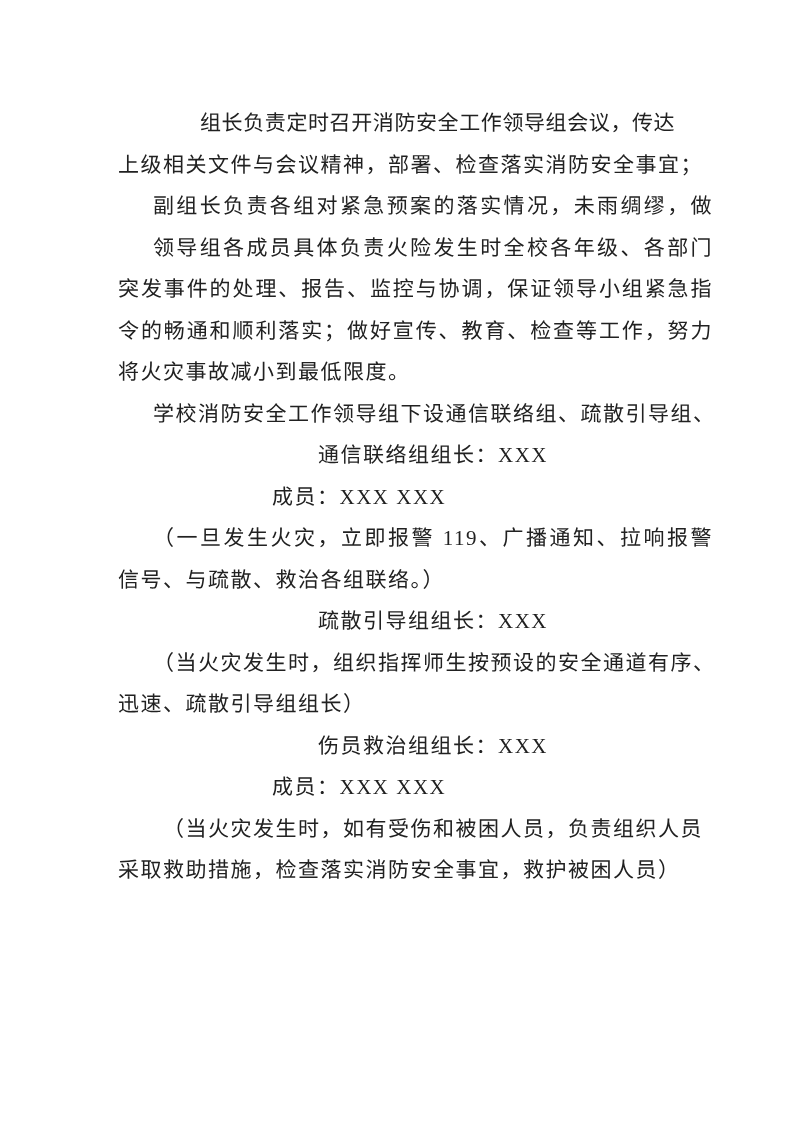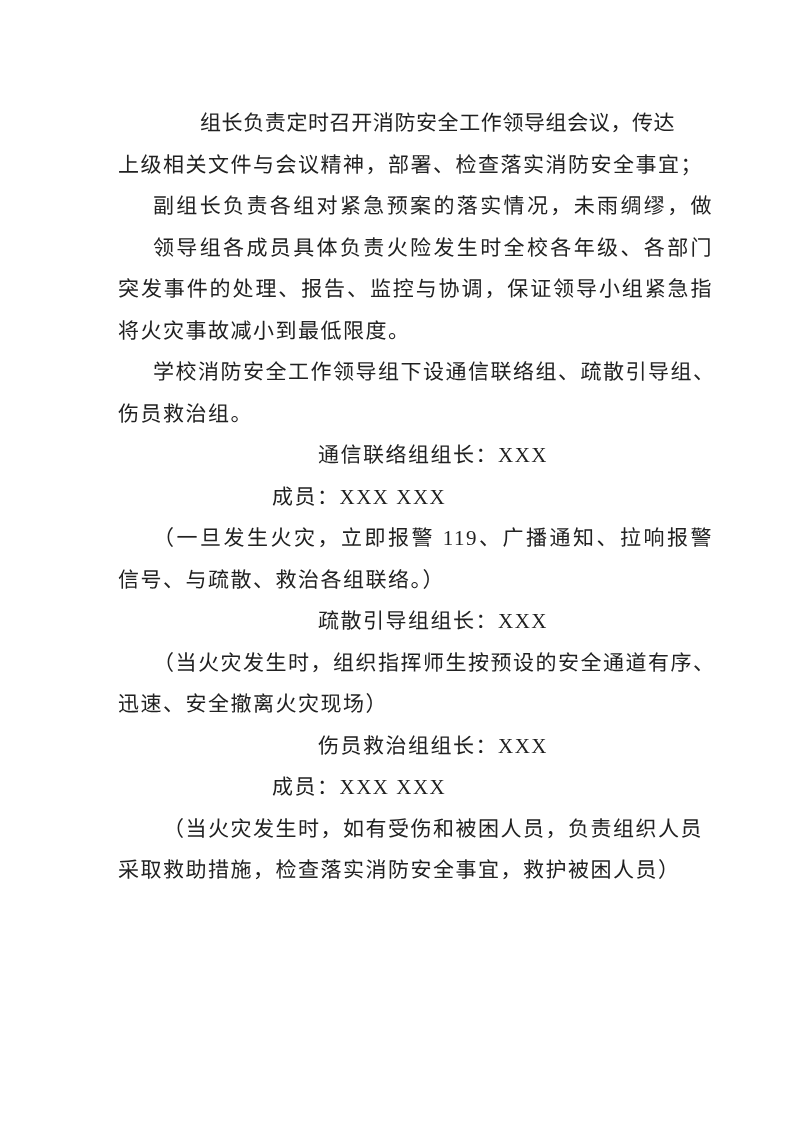--- a/index.html
+++ b/index.html
@@ -45,28 +45,28 @@
 </head>
 <body>
 
 <div class="page">
   <div class="content">
     <div class="line ind-82 tight">组长负责定时召开消防安全工作领导组会议，传达</div>
     <div class="line">上级相关文件与会议精神，部署、检查落实消防安全事宜；</div>
     <div class="line ind-35 fill">副组长负责各组对紧急预案的落实情况，未雨绸缪，做</div>
     <div class="line ind-35 fill">领导组各成员具体负责火险发生时全校各年级、各部门</div>
     <div class="line fill">突发事件的处理、报告、监控与协调，保证领导小组紧急指</div>
+    <div class="line fill">令的畅通和顺利落实；做好宣传、教育、检查等工作，努力</div>
     <div class="line">将火灾事故减小到最低限度。</div>
     <div class="line ind-35 fill">学校消防安全工作领导组下设通信联络组、疏散引导组、</div>
-    <div class="line">伤员救治组。</div>
     <div class="line ind-35">通信联络组组长：XXX</div>
     <div class="line ind-154">成员：XXX XXX</div>
     <div class="line ind-35 fill">（一旦发生火灾，立即报警 119、广播通知、拉响报警</div>
     <div class="line">信号、与疏散、救治各组联络。）</div>
     <div class="line ind-35">疏散引导组组长：XXX</div>
     <div class="line ind-35">（当火灾发生时，组织指挥师生按预设的安全通道有序、</div>
-    <div class="line">迅速、安全撤离火灾现场）</div>
+    <div class="line">迅速、疏散引导组组长）</div>
     <div class="line ind-35">伤员救治组组长：XXX</div>
     <div class="line ind-154">成员：XXX XXX</div>
     <div class="line ind-35">（当火灾发生时，如有受伤和被困人员，负责组织人员</div>
     <div class="line">采取救助措施，检查落实消防安全事宜，救护被困人员）</div>
   </div>
 </div>
 
 </body></html>

